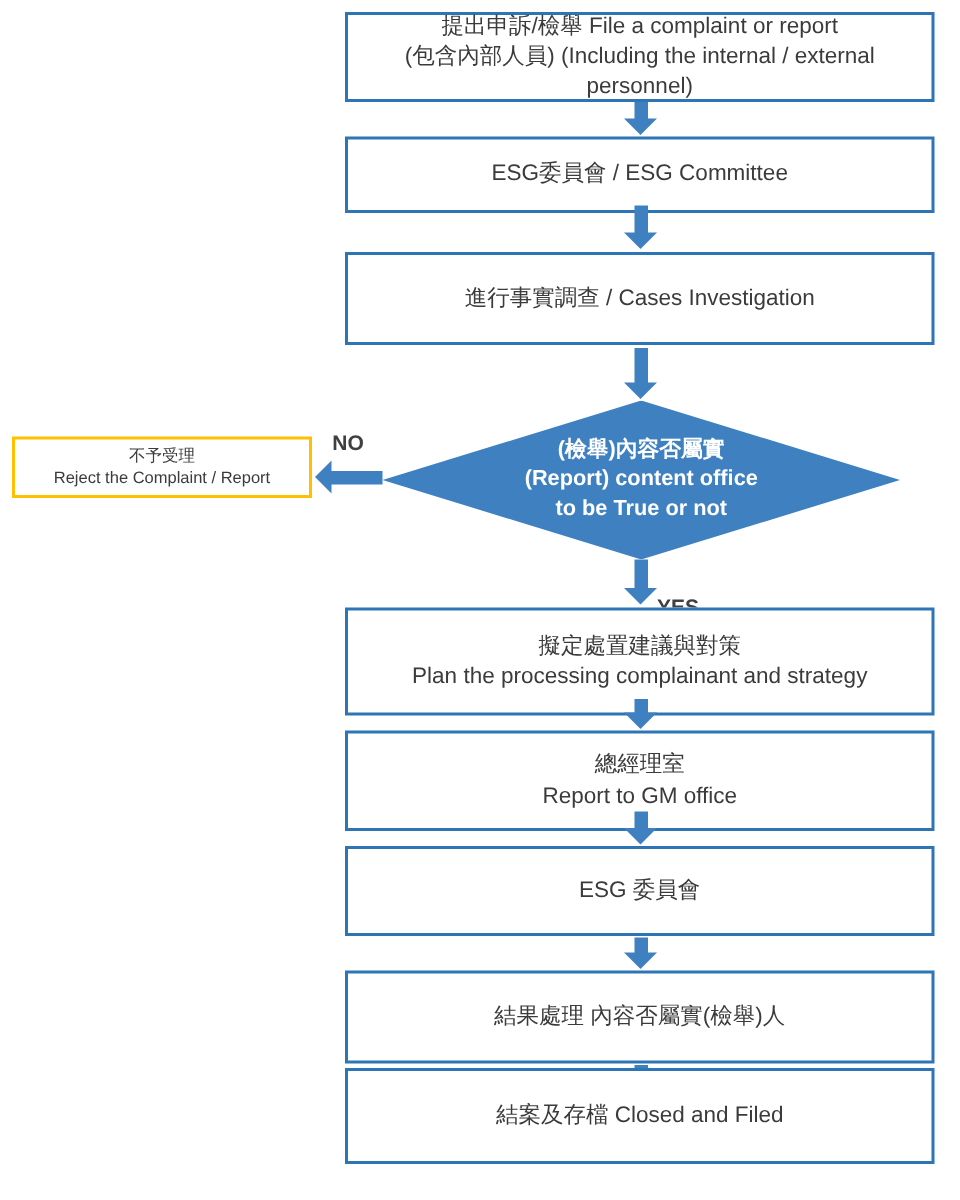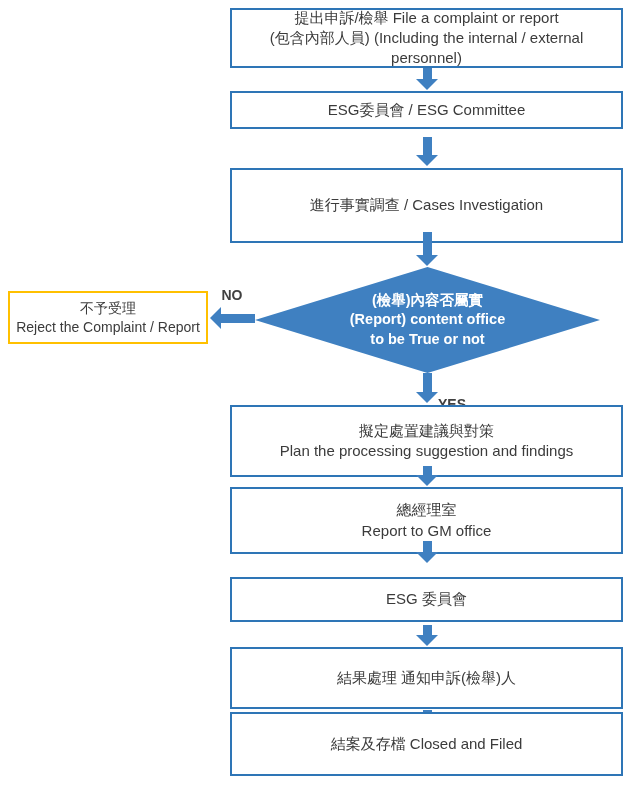--- a/index.html
+++ b/index.html
@@ -15,26 +15,26 @@
     display:flex;flex-direction:column;justify-content:center;align-items:center;
     text-align:center;
     color:#3B3B3B;
     font-size:15px;line-height:1.35;
     padding:2px 10px;
   }
   .box .line{width:100%;}
 
   .reject-box{
     position:absolute;
-    left:8px;top:291px;width:200px;height:53px;
+    left:8px;top:291px;width:200px;height:41px;
     box-sizing:border-box;
     border:2px solid #FFC000;
     background:#ffffff;
     display:flex;flex-direction:column;justify-content:center;align-items:center;
-    text-align:center;color:#3B3B3B;font-size:14px;line-height:1.35;
+    text-align:center;color:#3B3B3B;font-size:11px;line-height:1.35;
   }
 
   .diamond{
     position:absolute;
     left:255px;top:267px;width:345px;height:106px;
     background:#3F80C1;
     clip-path:polygon(50% 0,100% 50%,50% 100%,0 50%);
     display:flex;flex-direction:column;justify-content:center;align-items:center;
     text-align:center;color:#ffffff;font-weight:bold;
     font-size:14.5px;line-height:1.35;
@@ -68,27 +68,27 @@
 
 <div class="canvas">
 
   <div class="box" style="top:8px;height:60px">
     <div class="line">提出申訴/檢舉 File a complaint or report</div>
     <div class="line">(包含內部人員) (Including the internal / external personnel)</div>
   </div>
 
   <div class="arrow-down" style="left:416px;top:68px;height:22px"></div>
 
-  <div class="box" style="top:91px;height:38px">
+  <div class="box" style="top:91px;height:51px">
     <div class="line">ESG委員會 / ESG Committee</div>
   </div>
 
   <div class="arrow-down" style="left:416px;top:137px;height:29px"></div>
 
-  <div class="box" style="top:168px;height:75px">
+  <div class="box" style="top:168px;height:62px">
     <div class="line">進行事實調查 / Cases Investigation</div>
   </div>
 
   <div class="arrow-down" style="left:416px;top:232px;height:34px"></div>
 
   <div class="diamond">
 
     <div>(檢舉)內容否屬實</div>
     <div>(Report) content office</div>
     <div>to be True or not</div>
@@ -100,40 +100,40 @@
   <div class="reject-box">
     <div class="line">不予受理</div>
     <div class="line">Reject the Complaint / Report</div>
   </div>
 
   <div class="arrow-down" style="left:416px;top:373px;height:30px"></div>
   <div class="branch-label" style="left:438px;top:396px">YES</div>
 
   <div class="box" style="top:405px;height:72px">
     <div class="line">擬定處置建議與對策</div>
-    <div class="line">Plan the processing suggestion and findings</div>
+    <div class="line">Plan the processing complainant and strategy</div>
   </div>
 
   <div class="arrow-down" style="left:416px;top:466px;height:20px"></div>
 
   <div class="box" style="top:487px;height:67px">
     <div class="line">總經理室</div>
     <div class="line">Report to GM office</div>
   </div>
 
   <div class="arrow-down" style="left:416px;top:541px;height:22px"></div>
 
-  <div class="box" style="top:577px;height:45px">
+  <div class="box" style="top:564px;height:60px">
     <div class="line">ESG 委員會</div>
   </div>
 
   <div class="arrow-down" style="left:416px;top:625px;height:21px"></div>
 
   <div class="box" style="top:647px;height:62px">
-    <div class="line">結果處理 通知申訴(檢舉)人</div>
+    <div class="line">結果處理 內容否屬實(檢舉)人</div>
   </div>
 
   <div class="arrow-down" style="left:416px;top:710px;height:27px"></div>
 
   <div class="box" style="top:712px;height:64px">
     <div class="line">結案及存檔 Closed and Filed</div>
   </div>
 
 </div>
 

